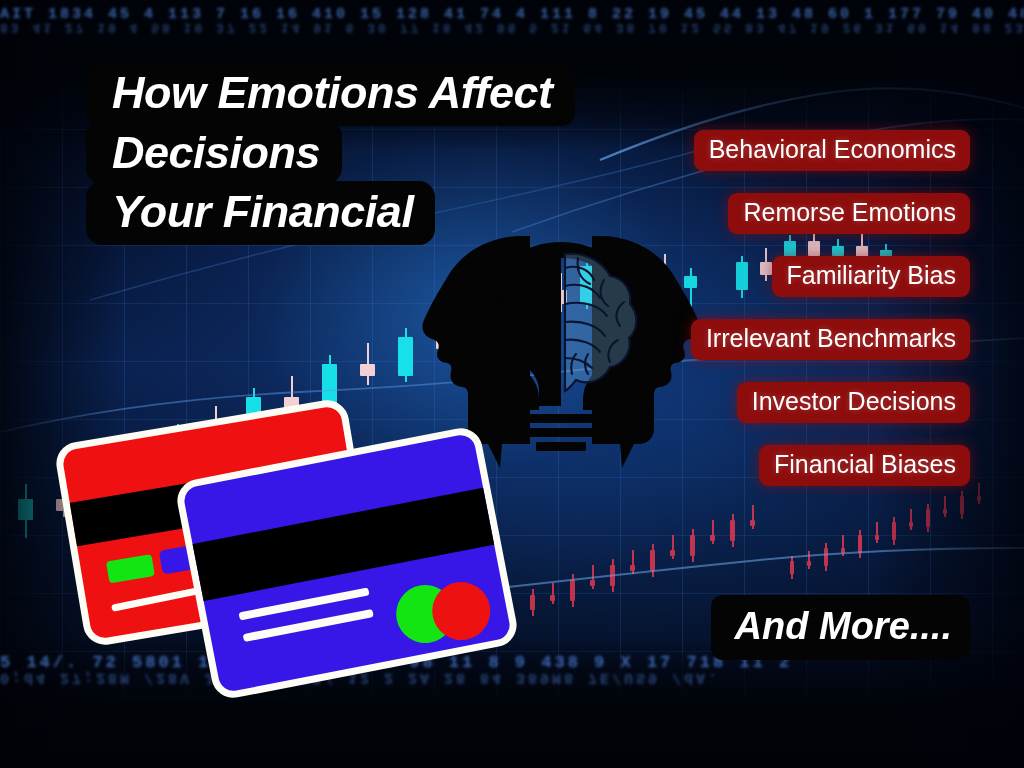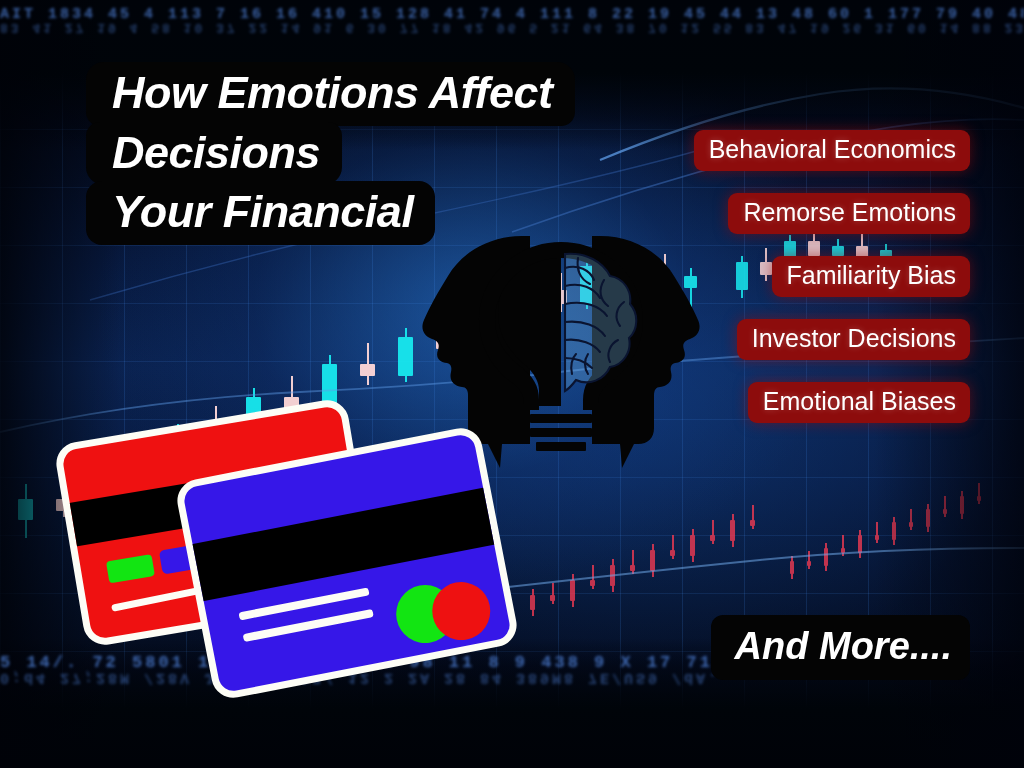--- a/index.html
+++ b/index.html
@@ -56,21 +56,21 @@
   .title-line.l3{border-radius:14px 14px 18px 18px;}
 
   
   .labels{position:absolute;right:54px;top:130px;width:520px;
     display:flex;flex-direction:column;align-items:flex-end;gap:22px;}
   .chip{display:inline-block;background:#8d0c0c;color:#fff;
     font-size:25px;font-weight:400;padding:5px 14px 7px 15px;border-radius:9px;
     white-space:nowrap;box-shadow:0 0 14px rgba(150,10,10,.55);
     text-shadow:0 0 6px rgba(255,255,255,.25);margin-left:20px;}
 
-  .andmore{position:absolute;right:54px;bottom:88px;background:#040404;
+  .andmore{position:absolute;right:54px;bottom:108px;background:#040404;
     color:#fff;font-style:italic;font-weight:700;font-size:38px;
     padding:10px 18px 12px 24px;border-radius:12px;white-space:nowrap;}
 
   
   .card{position:absolute;border-radius:22px;overflow:hidden;
     border:7px solid #fdfdf6;box-sizing:border-box;}
   .card-red{left:68px;top:420px;width:296px;height:205px;transform:rotate(-9.5deg);
     background:#ef1111;z-index:6;}
   .card-blue{left:192px;top:452px;width:310px;height:222px;transform:rotate(-11deg);
     background:#3617e8;z-index:7;}
@@ -364,22 +364,23 @@
   <div class="title-wrap">
     <div><span class="title-line l1">How Emotions Affect</span></div>
     <div><span class="title-line l3">Decisions</span></div>
     <div><span class="title-line l2">Your Financial</span></div>
   </div>
 
   <div class="labels">
     <span class="chip">Behavioral Economics</span>
     <span class="chip">Remorse Emotions</span>
     <span class="chip">Familiarity Bias</span>
+    <span class="chip">Irrelevant Benchmarks</span>
     <span class="chip">Investor Decisions</span>
-    <span class="chip">Emotional Biases</span>
+    <span class="chip">Financial Biases</span>
   </div>
 
   <div class="andmore">And More....</div>
 
   <div class="card card-red">
     <div class="stripe" style="top:52px;height:44px;"></div>
     <div class="chip-green" style="left:26px;top:116px;width:46px;height:22px;"></div>
     <div class="chip-blue" style="left:80px;top:114px;width:38px;height:24px;"></div>
     <div class="sigline" style="left:24px;top:156px;width:196px;height:7px;transform:rotate(-2deg);"></div>
   </div>

